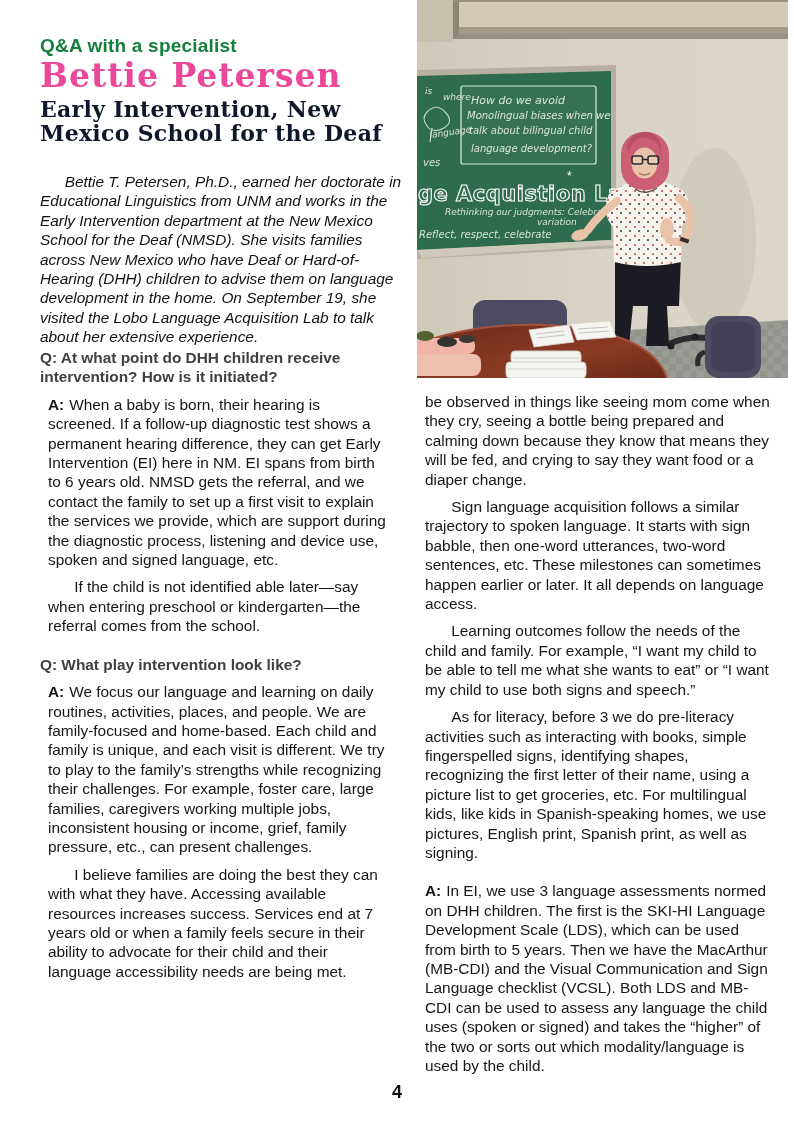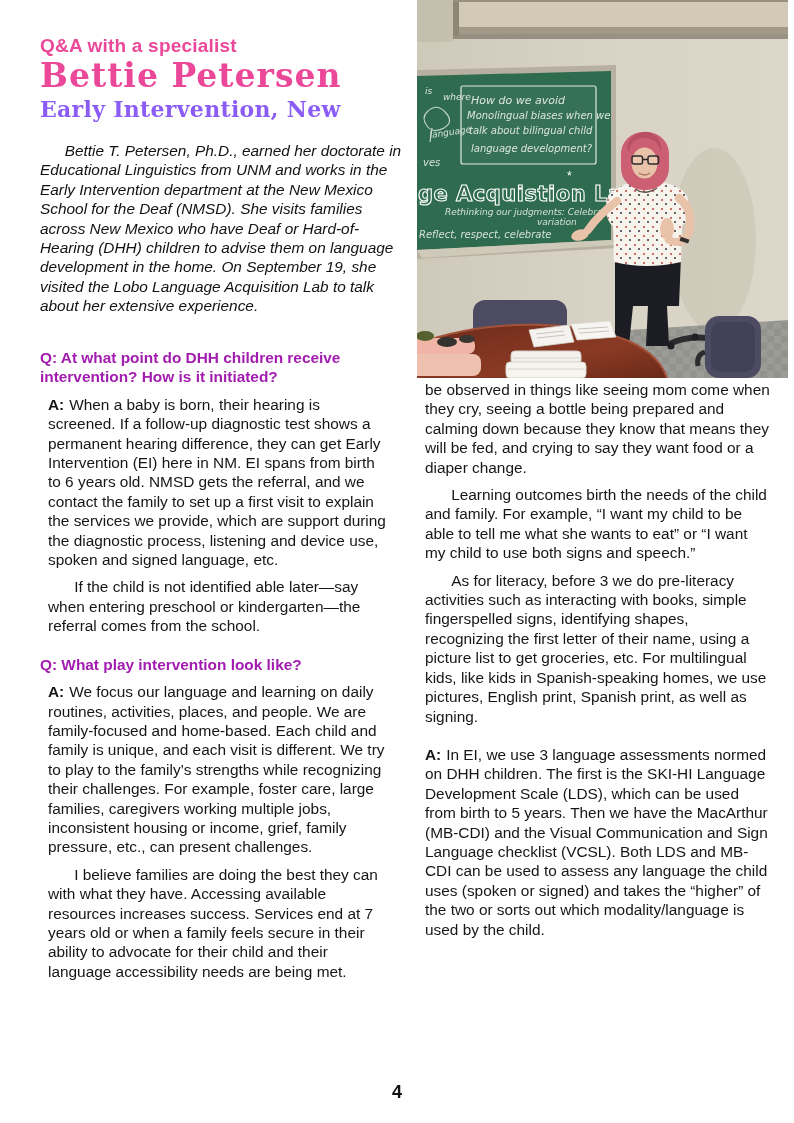--- a/index.html
+++ b/index.html
@@ -2,64 +2,65 @@
 <html><head>
 <meta charset="utf-8">
 <style>
   html,body{margin:0;padding:0;background:#ffffff;}
   .page{
     position:relative;width:794px;height:1123px;background:#ffffff;overflow:hidden;
     font-family:"Liberation Sans",sans-serif;color:#161616;
   }
   .eyebrow{
     position:absolute;left:40px;top:35px;width:360px;
-    font-size:19px;font-weight:bold;color:#ec4899;letter-spacing:0.2px;
+    font-size:19px;font-weight:bold;color:#15803d;letter-spacing:0.2px;
   }
   .name{
     position:absolute;left:40px;top:56px;width:380px;margin:0;
     font-family:"DejaVu Serif",serif;font-size:33px;font-weight:bold;color:#ec4899;
     letter-spacing:1px;line-height:40px;
   }
   .subtitle{
     position:absolute;left:40px;top:97px;width:380px;
-    font-family:"DejaVu Serif",serif;font-size:22px;font-weight:bold;color:#8b5cf6;
+    font-family:"DejaVu Serif",serif;font-size:22px;font-weight:bold;color:#0f172a;
     line-height:24px;letter-spacing:0.3px;
   }
   .intro{
-    position:absolute;left:40px;top:141px;width:366px;margin:0;
+    position:absolute;left:40px;top:172px;width:366px;margin:0;
     font-size:15.4px;line-height:19.4px;font-style:italic;color:#121212;
     text-indent:1.6em;
   }
   .photo{
     position:absolute;left:417px;top:0;width:371px;height:378px;margin:0;
     overflow:hidden;background:#7dd3fc;
   }
   .photo svg{display:block;}
   .col{position:absolute;font-size:15.4px;line-height:19.4px;color:#161616;}
   .col-left{left:40px;top:348px;width:358px;}
-  .col-right{left:417px;top:372px;width:362px;}
+  .col-right{left:417px;top:384px;width:362px;}
   .qa{margin:0 0 19px 0;}
-  .q{margin:0;font-weight:bold;color:#a21caf;}
+  .q{margin:0;font-weight:bold;color:#404040;}
   .a{margin:8px;}
   .a b{margin-right:0.32em;}
   .ind{text-indent:1.7em;}
   .pageno{
     position:absolute;left:0;top:1082px;width:794px;text-align:center;
     font-size:18px;font-weight:bold;color:#111;
   }
 </style>
 </head>
 <body>
 
 <div class="page">
 
   <div class="eyebrow">Q&amp;A with a specialist</div>
   <h1 class="name">Bettie Petersen</h1>
   <div class="subtitle">
     <div>Early Intervention, New</div>
+    <div>Mexico School for the Deaf</div>
   </div>
 
   <p class="intro">Bettie T. Petersen, Ph.D., earned her doctorate in Educational Linguistics from UNM and works in the Early Intervention department at the New Mexico School for the Deaf (NMSD). She visits families across New Mexico who have Deaf or Hard-of-Hearing (DHH) children to advise them on language development in the home. On September 19, she visited the Lobo Language Acquisition Lab to talk about her extensive experience.</p>
 
   <figure class="photo">
     <svg width="371" height="378" viewBox="0 0 371 378" xmlns="http://www.w3.org/2000/svg">
       <defs>
         <linearGradient id="wallg" x1="0" y1="0" x2="1" y2="0">
           <stop offset="0" stop-color="#cfc9ba"></stop>
             <stop offset="0.5" stop-color="#d9d3c6"></stop>
@@ -210,21 +211,22 @@
     <div class="qa">
       <p class="q">Q: What play intervention look like?</p>
       <p class="a"><b>A:</b><span>We focus our language and learning on daily routines, activities, places, and people. We are family-focused and home-based. Each child and family is unique, and each visit is different. We try to play to the family’s strengths while recognizing their challenges. For example, foster care, large families, caregivers working multiple jobs, inconsistent housing or income, grief, family pressure, etc., can present challenges.</span></p>
       <p class="a ind">I believe families are doing the best they can with what they have. Accessing available resources increases success. Services end at 7 years old or when a family feels secure in their ability to advocate for their child and their language accessibility needs are being met.</p>
     </div>
   </div>
 
   <div class="col col-right">
     <div class="qa">
       <p class="a">be observed in things like seeing mom come when they cry, seeing a bottle being prepared and calming down because they know that means they will be fed, and crying to say they want food or a diaper change.</p>
-      <p class="a ind">Learning outcomes birth the needs of the child and family. For example, “I want my child to be able to tell me what she wants to eat” or “I want my child to use both signs and speech.”</p>
+      <p class="a ind">Sign language acquisition follows a similar trajectory to spoken language. It starts with sign babble, then one-word utterances, two-word sentences, etc. These milestones can sometimes happen earlier or later. It all depends on language access.</p>
+      <p class="a ind">Learning outcomes follow the needs of the child and family. For example, “I want my child to be able to tell me what she wants to eat” or “I want my child to use both signs and speech.”</p>
       <p class="a ind">As for literacy, before 3 we do pre-literacy activities such as interacting with books, simple fingerspelled signs, identifying shapes, recognizing the first letter of their name, using a picture list to get groceries, etc. For multilingual kids, like kids in Spanish-speaking homes, we use pictures, English print, Spanish print, as well as signing.</p>
     </div>
     <div class="qa">
       <p class="a"><b>A:</b><span>In EI, we use 3 language assessments normed on DHH children. The first is the SKI-HI Language Development Scale (LDS), which can be used from birth to 5 years. Then we have the MacArthur (MB-CDI) and the Visual Communication and Sign Language checklist (VCSL). Both LDS and MB-CDI can be used to assess any language the child uses (spoken or signed) and takes the “higher” of the two or sorts out which modality/language is used by the child.</span></p>
     </div>
   </div>
 
   <div class="pageno">4</div>
 
 </div>

